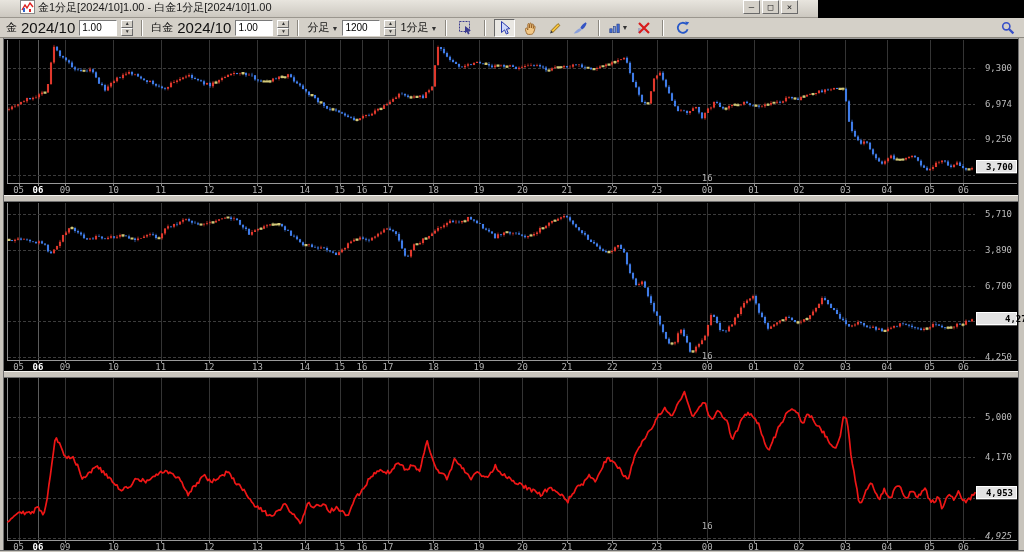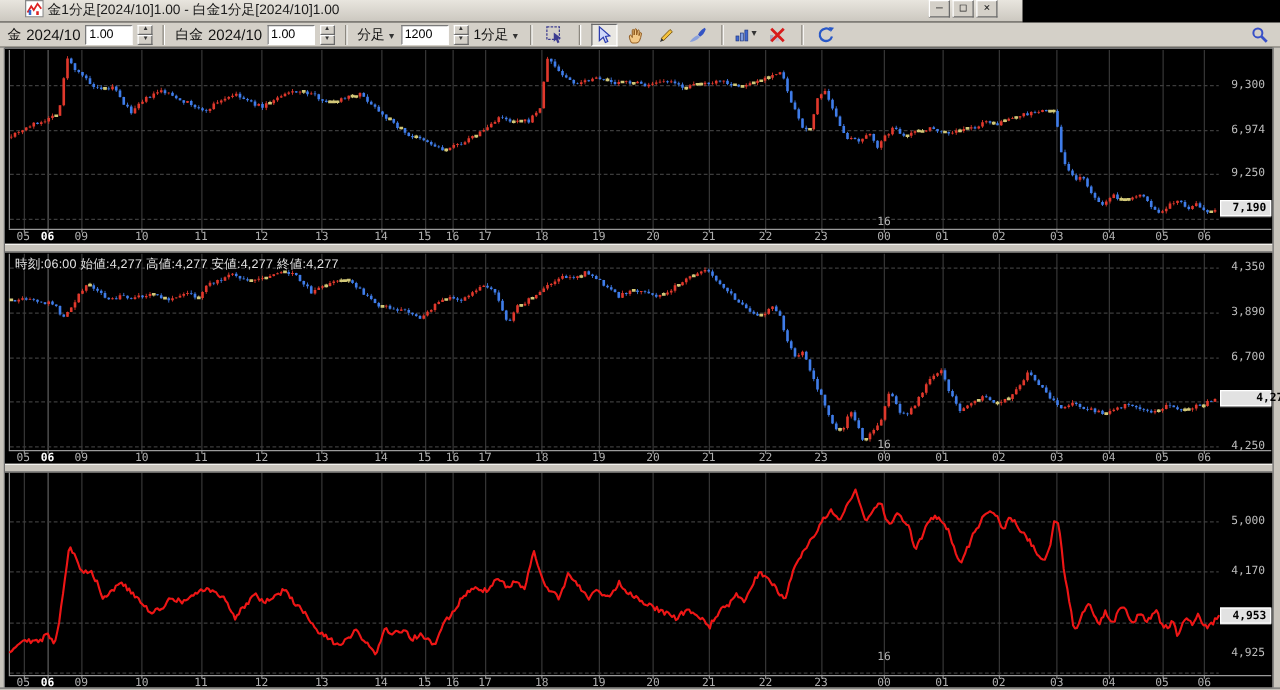--- a/index.html
+++ b/index.html
@@ -12,21 +12,21 @@
   .appicon{width:15px;height:14px;margin:0 3px 0 2px;flex:none;}
   .titletext{font-size:11px;color:#1a1a1a;white-space:nowrap;flex:1;}
   .winbtns{display:flex;gap:2px;margin-right:2px;}
   .wbtn{width:17px;height:14px;background:#d4d0c8;border:1px solid;
     border-color:#fff #6a6a6a #6a6a6a #fff;font-size:9px;line-height:11px;text-align:center;
     padding:0;color:#222;font-family:"DejaVu Sans Mono",monospace;cursor:default;}
   
   .toolbar{position:absolute;left:0;top:18px;width:1024px;height:20px;background:#d4d0c8;
     border-bottom:1px solid #8c8880;display:flex;align-items:center;box-sizing:border-box;padding:0 6px;gap:4px;}
   .tb-label{font-size:11px;color:#111;white-space:nowrap;}
-  .tb-month{font-size:12px;color:#111;white-space:nowrap;}
+  .tb-month{font-size:15px;color:#111;white-space:nowrap;}
   .tb-input{height:14px;width:32px;font-size:10px;font-family:"Liberation Sans",sans-serif;
     border:1px solid;border-color:#7a7a7a #fff #fff #7a7a7a;background:#fff;padding:0 2px;}
   .spin{display:inline-flex;flex-direction:column;width:12px;height:16px;flex:none;}
   .spin .sbtn{flex:1;font-size:5px;line-height:5px;padding:0;margin:0;background:#d4d0c8;
     border:1px solid;border-color:#fff #6a6a6a #6a6a6a #fff;color:#333;cursor:default;}
   .sep{width:0;height:16px;border-left:1px solid #8c8880;border-right:1px solid #ffffff;margin:0 4px;flex:none;}
   .drop{font-size:7px;color:#333;margin-left:2px;}
   .tbtn{width:21px;height:18px;display:flex;align-items:center;justify-content:center;
     background:transparent;border:1px solid transparent;padding:0;flex:none;cursor:default;}
   .tbtn.pressed{border-color:#6a6a6a #fff #fff #6a6a6a;background:#e9e7e2;}
@@ -341,33 +341,32 @@
         <line x1="8" y1="500.5" x2="975" y2="500.5" stroke="#3c3c3c" stroke-width="1" stroke-dasharray="3,2"></line>
         <line x1="7.5" y1="340" x2="7.5" y2="502" stroke="#8c8c8c" stroke-width="1"></line>
         <line x1="7" y1="502.5" x2="1017" y2="502.5" stroke="#9a9a9a" stroke-width="1"></line>
         <polyline points="8.0,483.8 9.5,482.8 11.0,480.8 12.5,479.8 14.1,478.0 15.6,476.9 17.1,475.6 18.6,474.4 20.1,474.1 21.6,475.4 23.1,473.3 24.6,476.5 26.2,474.4 27.7,474.3 29.2,473.8 30.7,475.8 32.2,473.6 33.7,475.0 35.2,470.1 36.8,469.2 38.3,468.9 39.8,472.6 41.3,473.0 42.8,476.7 44.3,474.3 45.8,467.5 47.3,460.0 48.9,447.0 50.4,437.1 51.9,425.3 53.4,414.7 54.9,402.7 56.4,399.9 57.9,404.2 59.5,404.9 61.0,408.7 62.5,412.6 64.0,417.2 65.5,418.5 67.0,420.3 68.5,418.3 70.0,420.5 71.6,419.7 73.1,418.7 74.6,423.3 76.1,426.9 77.6,426.4 79.1,431.8 80.6,436.8 82.2,441.0 83.7,439.0 85.2,439.3 86.7,437.9 88.2,435.0 89.7,434.0 91.2,434.6 92.7,430.5 94.3,429.9 95.8,428.7 97.3,428.0 98.8,430.8 100.3,429.6 101.8,434.4 103.3,432.8 104.9,436.9 106.4,436.0 107.9,440.0 109.4,439.4 110.9,440.6 112.4,444.1 113.9,445.4 115.4,447.1 117.0,446.8 118.5,451.0 120.0,451.8 121.5,452.8 123.0,451.8 124.5,449.2 126.0,448.7 127.6,450.2 129.1,449.2 130.6,448.7 132.1,446.6 133.6,443.3 135.1,440.7 136.6,441.0 138.1,441.0 139.7,442.9 141.2,443.5 142.7,440.7 144.2,442.8 145.7,444.8 147.2,442.0 148.7,442.3 150.3,441.4 151.8,439.7 153.3,438.3 154.8,438.5 156.3,436.2 157.8,437.0 159.3,434.9 160.8,433.4 162.4,434.9 163.9,434.5 165.4,432.5 166.9,433.0 168.4,435.5 169.9,434.2 171.4,435.2 172.9,435.8 174.5,438.4 176.0,439.8 177.5,439.2 179.0,439.3 180.5,442.6 182.0,444.3 183.5,448.8 185.1,451.5 186.6,453.1 188.1,457.7 189.6,454.2 191.1,453.4 192.6,448.7 194.1,447.7 195.6,448.4 197.2,444.6 198.7,445.2 200.2,440.8 201.7,438.9 203.2,437.9 204.7,436.7 206.2,439.6 207.8,442.6 209.3,441.2 210.8,443.8 212.3,444.5 213.8,441.0 215.3,442.5 216.8,441.5 218.3,440.7 219.9,438.1 221.4,437.4 222.9,436.9 224.4,437.9 225.9,433.3 227.4,434.3 228.9,434.1 230.5,436.5 232.0,440.5 233.5,440.0 235.0,445.0 236.5,446.6 238.0,446.1 239.5,446.4 241.0,449.3 242.6,452.4 244.1,451.5 245.6,454.6 247.1,457.8 248.6,460.2 250.1,460.9 251.6,463.8 253.2,465.5 254.7,468.6 256.2,469.0 257.7,468.0 259.2,471.1 260.7,469.7 262.2,473.3 263.7,473.2 265.3,472.7 266.8,477.4 268.3,477.4 269.8,476.7 271.3,477.8 272.8,477.9 274.3,476.9 275.9,473.5 277.4,472.7 278.9,471.9 280.4,472.2 281.9,469.5 283.4,466.2 284.9,465.7 286.4,467.2 288.0,470.4 289.5,473.7 291.0,474.6 292.5,476.2 294.0,476.1 295.5,479.2 297.0,480.6 298.6,482.4 300.1,485.5 301.6,483.6 303.1,478.1 304.6,475.1 306.1,469.6 307.6,465.4 309.1,464.5 310.7,468.0 312.2,469.0 313.7,469.6 315.2,468.1 316.7,466.6 318.2,467.0 319.7,468.0 321.3,468.0 322.8,466.2 324.3,466.4 325.8,467.3 327.3,471.6 328.8,473.6 330.3,474.6 331.8,470.2 333.4,472.9 334.9,471.3 336.4,468.6 337.9,470.5 339.4,473.0 340.9,473.2 342.4,472.7 344.0,474.3 345.5,477.5 347.0,477.1 348.5,477.1 350.0,472.7 351.5,468.6 353.0,465.6 354.5,461.2 356.1,458.3 357.6,455.9 359.1,457.5 360.6,454.9 362.1,451.2 363.6,450.8 365.1,448.6 366.7,446.6 368.2,440.9 369.7,440.6 371.2,438.7 372.7,438.5 374.2,434.6 375.7,435.6 377.2,433.0 378.8,433.3 380.3,431.7 381.8,432.7 383.3,434.1 384.8,434.0 386.3,435.7 387.8,432.5 389.4,435.5 390.9,434.0 392.4,431.2 393.9,430.4 395.4,426.4 396.9,425.5 398.4,425.2 399.9,426.6 401.5,426.8 403.0,427.5 404.5,432.0 406.0,431.2 407.5,431.8 409.0,431.1 410.5,427.0 412.1,427.7 413.6,427.7 415.1,428.3 416.6,431.7 418.1,431.3 419.6,433.3 421.1,427.8 422.6,419.9 424.2,414.7 425.7,407.5 427.2,402.8 428.7,409.0 430.2,414.2 431.7,418.4 433.2,422.7 434.8,427.2 436.3,430.8 437.8,432.0 439.3,435.0 440.8,435.1 442.3,435.4 443.8,435.8 445.3,437.6 446.9,441.6 448.4,437.5 449.9,433.2 451.4,431.2 452.9,425.4 454.4,420.5 455.9,422.3 457.5,425.1 459.0,426.4 460.5,427.0 462.0,430.5 463.5,430.2 465.0,434.6 466.5,435.3 468.0,436.2 469.6,439.2 471.1,441.7 472.6,438.6 474.1,436.2 475.6,435.0 477.1,433.9 478.6,434.5 480.2,436.1 481.7,438.4 483.2,438.0 484.7,438.8 486.2,438.5 487.7,439.2 489.2,437.2 490.7,434.4 492.3,434.0 493.8,431.4 495.3,426.6 496.8,430.9 498.3,432.9 499.8,433.7 501.3,436.4 502.8,437.3 504.4,435.9 505.9,439.1 507.4,440.3 508.9,438.8 510.4,440.3 511.9,442.9 513.4,442.7 515.0,445.4 516.5,445.9 518.0,446.5 519.5,444.8 521.0,445.5 522.5,447.2 524.0,450.2 525.5,447.4 527.1,451.7 528.6,449.8 530.1,450.3 531.6,453.8 533.1,451.2 534.6,451.9 536.1,453.9 537.7,455.6 539.2,454.3 540.7,458.1 542.2,457.1 543.7,453.7 545.2,451.3 546.7,453.9 548.2,450.7 549.8,449.6 551.3,449.6 552.8,452.5 554.3,452.0 555.8,453.4 557.3,454.2 558.8,455.9 560.4,457.4 561.9,456.3 563.4,458.1 564.9,461.2 566.4,462.1 567.9,464.8 569.4,458.5 570.9,458.9 572.5,456.0 574.0,454.8 575.5,451.2 577.0,448.4 578.5,447.3 580.0,447.7 581.5,446.1 583.1,447.1 584.6,442.5 586.1,441.2 587.6,439.6 589.1,436.5 590.6,439.7 592.1,440.0 593.6,440.9 595.2,443.8 596.7,441.2 598.2,437.3 599.7,434.6 601.2,432.1 602.7,429.4 604.2,423.8 605.8,424.4 607.3,419.8 608.8,419.6 610.3,423.2 611.8,422.6 613.3,423.7 614.8,424.8 616.3,427.5 617.9,430.2 619.4,429.4 620.9,431.9 622.4,436.4 623.9,438.4 625.4,437.8 626.9,440.6 628.5,440.4 630.0,435.2 631.5,428.1 633.0,424.6 634.5,418.4 636.0,414.8 637.5,412.1 639.0,409.4 640.6,407.9 642.1,403.3 643.6,401.7 645.1,400.6 646.6,397.5 648.1,393.8 649.6,392.4 651.2,391.4 652.7,389.2 654.2,386.4 655.7,381.7 657.2,379.8 658.7,376.0 660.2,376.5 661.7,375.2 663.3,372.1 664.8,369.4 666.3,372.7 667.8,374.2 669.3,375.2 670.8,377.5 672.3,377.5 673.9,374.3 675.4,371.3 676.9,367.0 678.4,364.3 679.9,362.5 681.4,360.4 682.9,356.9 684.4,353.6 686.0,359.0 687.5,363.9 689.0,368.2 690.5,373.1 692.0,377.6 693.5,378.2 695.0,375.4 696.6,373.5 698.1,371.0 699.6,368.4 701.1,367.7 702.6,364.8 704.1,364.9 705.6,365.4 707.1,372.3 708.7,377.4 710.2,379.0 711.7,381.0 713.2,380.6 714.7,378.0 716.2,374.6 717.7,372.6 719.3,373.6 720.8,375.1 722.3,378.9 723.8,380.1 725.3,381.8 726.8,382.2 728.3,386.4 729.8,394.4 731.4,399.5 732.9,401.1 734.4,396.4 735.9,393.3 737.4,392.9 738.9,388.3 740.4,383.4 742.0,380.5 743.5,379.0 745.0,376.3 746.5,377.3 748.0,374.5 749.5,377.2 751.0,375.9 752.5,378.5 754.1,380.2 755.6,381.4 757.1,385.3 758.6,385.0 760.1,390.5 761.6,396.4 763.1,399.1 764.7,405.1 766.2,408.6 767.7,410.9 769.2,411.9 770.7,407.8 772.2,404.4 773.7,399.4 775.2,399.5 776.8,393.7 778.3,388.8 779.8,387.5 781.3,384.9 782.8,384.0 784.3,380.3 785.8,375.7 787.4,374.1 788.9,372.9 790.4,372.2 791.9,371.0 793.4,371.9 794.9,372.6 796.4,374.5 797.9,374.8 799.5,379.3 801.0,383.5 802.5,384.8 804.0,384.6 805.5,379.3 807.0,376.3 808.5,376.5 810.1,379.2 811.6,378.0 813.1,381.7 814.6,384.6 816.1,387.2 817.6,388.0 819.1,388.0 820.6,390.6 822.2,394.6 823.7,393.3 825.2,398.8 826.7,398.5 828.2,402.7 829.7,405.7 831.2,406.9 832.7,408.8 834.3,409.6 835.8,409.8 837.3,406.2 838.8,402.2 840.3,398.0 841.8,388.3 843.3,379.0 844.9,379.6 846.4,380.5 847.9,388.9 849.4,401.4 850.9,416.7 852.4,426.0 853.9,433.2 855.4,443.5 857.0,451.1 858.5,462.4 860.0,464.7 861.5,464.4 863.0,461.1 864.5,456.7 866.0,452.1 867.6,450.8 869.1,447.3 870.6,445.2 872.1,445.9 873.6,450.2 875.1,454.2 876.6,456.2 878.1,459.8 879.7,461.4 881.2,456.5 882.7,455.6 884.2,450.3 885.7,454.7 887.2,457.0 888.7,459.1 890.3,459.4 891.8,459.4 893.3,453.1 894.8,450.1 896.3,448.5 897.8,448.0 899.3,448.1 900.8,449.7 902.4,454.5 903.9,457.8 905.4,459.5 906.9,460.0 908.4,458.9 909.9,453.9 911.4,453.7 913.0,453.5 914.5,454.4 916.0,458.4 917.5,459.6 919.0,456.3 920.5,457.0 922.0,453.1 923.5,452.3 925.1,450.1 926.6,452.9 928.1,460.1 929.6,461.1 931.1,464.2 932.6,462.0 934.1,464.6 935.7,463.6 937.2,458.9 938.7,459.7 940.2,463.4 941.7,470.7 943.2,468.7 944.7,464.8 946.2,460.2 947.8,458.0 949.3,456.7 950.8,458.1 952.3,458.7 953.8,462.1 955.3,459.4 956.8,456.9 958.4,452.9 959.9,456.2 961.4,460.3 962.9,462.4 964.4,461.8 965.9,464.7 967.4,461.7 968.9,460.1 970.5,461.6 972.0,456.6 973.5,457.2 975.0,454.7 " fill="none" stroke="#ee1616" stroke-width="1.7" stroke-linejoin="round" stroke-linecap="round"></polyline>
       </svg>
 
     <div class="plothit" style="left:8px;top:2px;width:967px;height:143px;"></div>
     <div class="plothit" style="left:8px;top:165px;width:967px;height:157px;"></div>
     <div class="plothit" style="left:8px;top:340px;width:967px;height:162px;"></div>
 
-    <div class="info" style="top:166px;">時刻:06:00 始値:4,277 高値:4,277 安値:4,277 終値:4,277</div>
 
     <div class="splitter" style="top:157px;"></div>
     <div class="splitter" style="top:333px;"></div>
 
     <div class="topedge"></div>
     <div class="edge-left"></div>
     <div class="edge-right"></div>
     <div class="edge-bottom"></div>
   <div class="ylabel" style="top: 25.3168px;">9,300</div>
       <div class="ylabel" style="top: 60.7129px;">6,974</div>
       <div class="ylabel" style="top: 96.1089px;">9,250</div>
-      <div class="lastbox" style="top: 122.426px;">7,190</div>
+      <div class="lastbox" style="top: 122.426px;">3,700</div>
       <div class="xlabel" style="left: 18.637px; top: 147px;">05</div>
       <div class="xlabel hl" style="left: 37.977px; top: 147px;">06</div>
       <div class="xlabel" style="left: 65.053px; top: 147px;">09</div>
       <div class="xlabel" style="left: 113.403px; top: 147px;">10</div>
       <div class="xlabel" style="left: 160.786px; top: 147px;">11</div>
       <div class="xlabel" style="left: 209.136px; top: 147px;">12</div>
       <div class="xlabel" style="left: 257.486px; top: 147px;">13</div>
       <div class="xlabel" style="left: 304.869px; top: 147px;">14</div>
       <div class="xlabel" style="left: 339.681px; top: 147px;">15</div>
       <div class="xlabel" style="left: 361.922px; top: 147px;">16</div>
@@ -379,21 +378,21 @@
       <div class="xlabel" style="left: 612.375px; top: 147px;">22</div>
       <div class="xlabel" style="left: 656.857px; top: 147px;">23</div>
       <div class="xlabel" style="left: 707.141px; top: 147px;">00</div>
       <div class="xlabel" style="left: 753.557px; top: 147px;">01</div>
       <div class="xlabel" style="left: 799.006px; top: 147px;">02</div>
       <div class="xlabel" style="left: 845.422px; top: 147px;">03</div>
       <div class="xlabel" style="left: 887.003px; top: 147px;">04</div>
       <div class="xlabel" style="left: 929.551px; top: 147px;">05</div>
       <div class="xlabel" style="left: 963.396px; top: 147px;">06</div>
       <div class="datelabel" style="left: 707.141px; top: 135px;">16</div>
-      <div class="ylabel" style="top: 171.418px;">4,350</div>
+      <div class="ylabel" style="top: 171.418px;">5,710</div>
       <div class="ylabel" style="top: 207.1px;">3,890</div>
       <div class="ylabel" style="top: 242.782px;">6,700</div>
       <div class="ylabel" style="top: 314.145px;">4,250</div>
       <div class="lastbox" style="top: 273.609px; padding-left: 28px;">4,277</div>
       <div class="xlabel" style="left: 18.637px; top: 324px;">05</div>
       <div class="xlabel hl" style="left: 37.977px; top: 324px;">06</div>
       <div class="xlabel" style="left: 65.053px; top: 324px;">09</div>
       <div class="xlabel" style="left: 113.403px; top: 324px;">10</div>
       <div class="xlabel" style="left: 160.786px; top: 324px;">11</div>
       <div class="xlabel" style="left: 209.136px; top: 324px;">12</div>
@@ -411,21 +410,21 @@
       <div class="xlabel" style="left: 707.141px; top: 324px;">00</div>
       <div class="xlabel" style="left: 753.557px; top: 324px;">01</div>
       <div class="xlabel" style="left: 799.006px; top: 324px;">02</div>
       <div class="xlabel" style="left: 845.422px; top: 324px;">03</div>
       <div class="xlabel" style="left: 887.003px; top: 324px;">04</div>
       <div class="xlabel" style="left: 929.551px; top: 324px;">05</div>
       <div class="xlabel" style="left: 963.396px; top: 324px;">06</div>
       <div class="datelabel" style="left: 707.141px; top: 313px;">16</div>
       <div class="ylabel" style="top: 373.88px;">5,000</div>
       <div class="ylabel" style="top: 414.38px;">4,170</div>
-      <div class="ylabel" style="top: 480px;">4,925</div>
+      <div class="ylabel" style="top: 493px; font-style: italic;">4,925</div>
       <div class="lastbox" style="top: 448.02px;">4,953</div>
       <div class="xlabel" style="left: 18.637px; top: 504px;">05</div>
       <div class="xlabel hl" style="left: 37.977px; top: 504px;">06</div>
       <div class="xlabel" style="left: 65.053px; top: 504px;">09</div>
       <div class="xlabel" style="left: 113.403px; top: 504px;">10</div>
       <div class="xlabel" style="left: 160.786px; top: 504px;">11</div>
       <div class="xlabel" style="left: 209.136px; top: 504px;">12</div>
       <div class="xlabel" style="left: 257.486px; top: 504px;">13</div>
       <div class="xlabel" style="left: 304.869px; top: 504px;">14</div>
       <div class="xlabel" style="left: 339.681px; top: 504px;">15</div>

